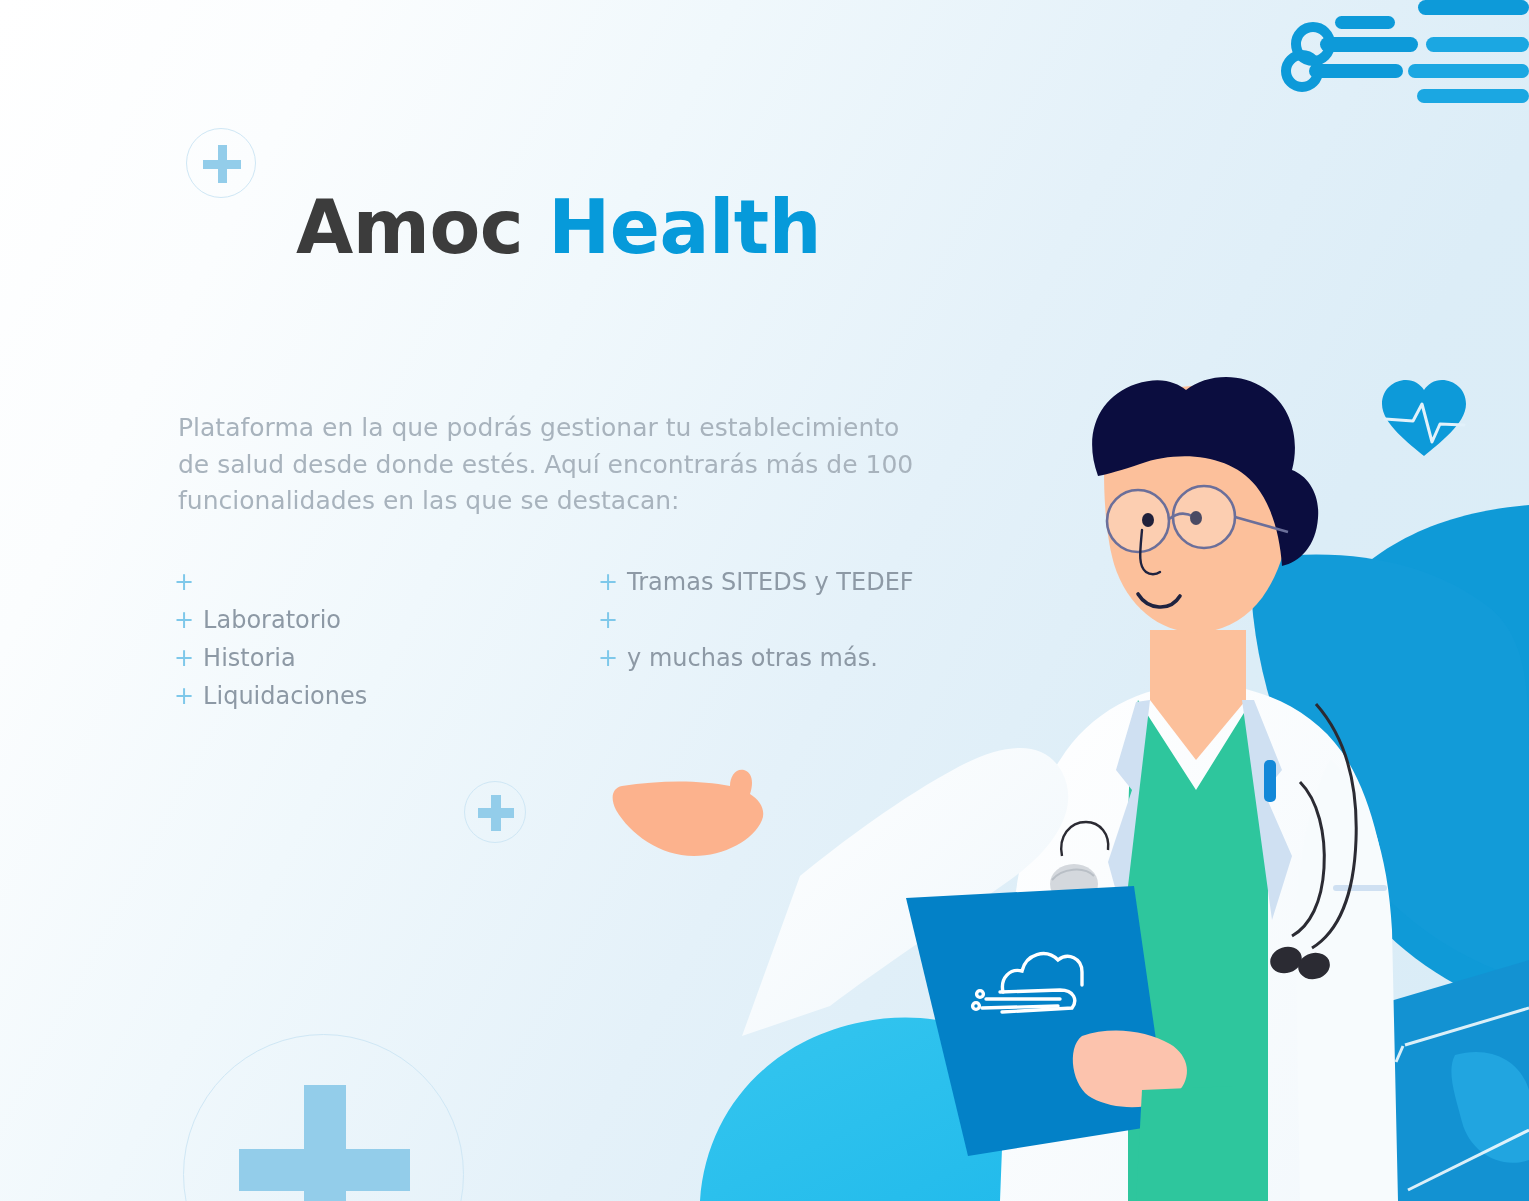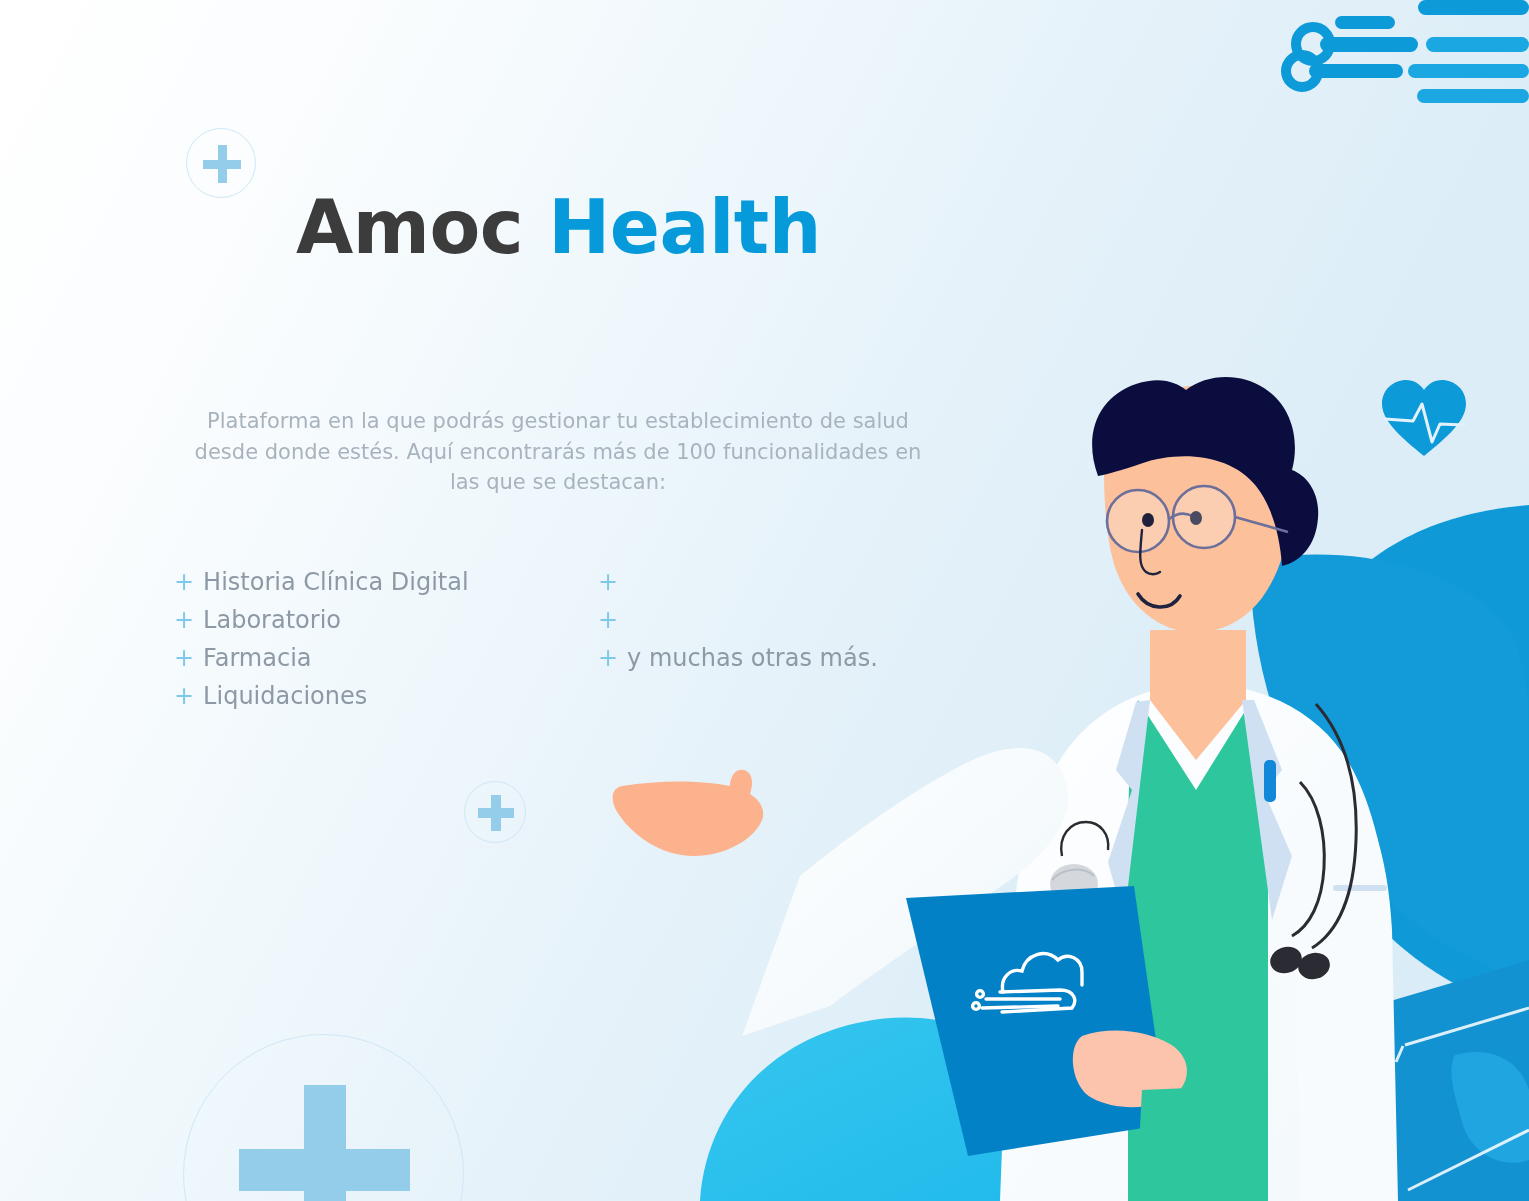--- a/index.html
+++ b/index.html
@@ -101,22 +101,22 @@
     color: #069ada;
     white-space: nowrap;
     line-height: 1.2;
   }
 
   .lead {
     position: absolute;
     left: 178px;
     top: 385px;
     width: 760px;
-    text-align: center;
-    font-size: 21px;
+    text-align: left;
+    font-size: 25px;
     line-height: 1.46;
     color: #a8b3bd;
   }
 
   .features {
     position: absolute;
     left: 174px;
     top: 568px;
     width: 760px;
   }
@@ -351,39 +351,39 @@
     </h1>
 
 
     <p class="lead">Plataforma en la que podrás gestionar tu establecimiento de salud desde donde estés. Aquí encontrarás más de 100 funcionalidades en las que se destacan:</p>
 
     <div class="features">
 
       <div class="feat-col" id="feat-col-left">
         <div class="feat-item">
           <span class="feat-plus">+</span>
-          <span>Historia Clínica Digital</span>
         </div>
         <div class="feat-item">
           <span class="feat-plus">+</span>
           <span>Laboratorio</span>
         </div>
         <div class="feat-item">
           <span class="feat-plus">+</span>
-          <span>Farmacia</span>
+          <span>Historia</span>
         </div>
         <div class="feat-item">
           <span class="feat-plus">+</span>
           <span>Liquidaciones</span>
         </div>
       </div>
 
       <div class="feat-col" id="feat-col-right">
         <div class="feat-item">
           <span class="feat-plus">+</span>
+          <span>Tramas SITEDS y TEDEF</span>
         </div>
         <div class="feat-item">
           <span class="feat-plus">+</span>
         </div>
         <div class="feat-item">
           <span class="feat-plus">+</span>
           <span>y muchas otras más.</span>
         </div>
       </div>
 

